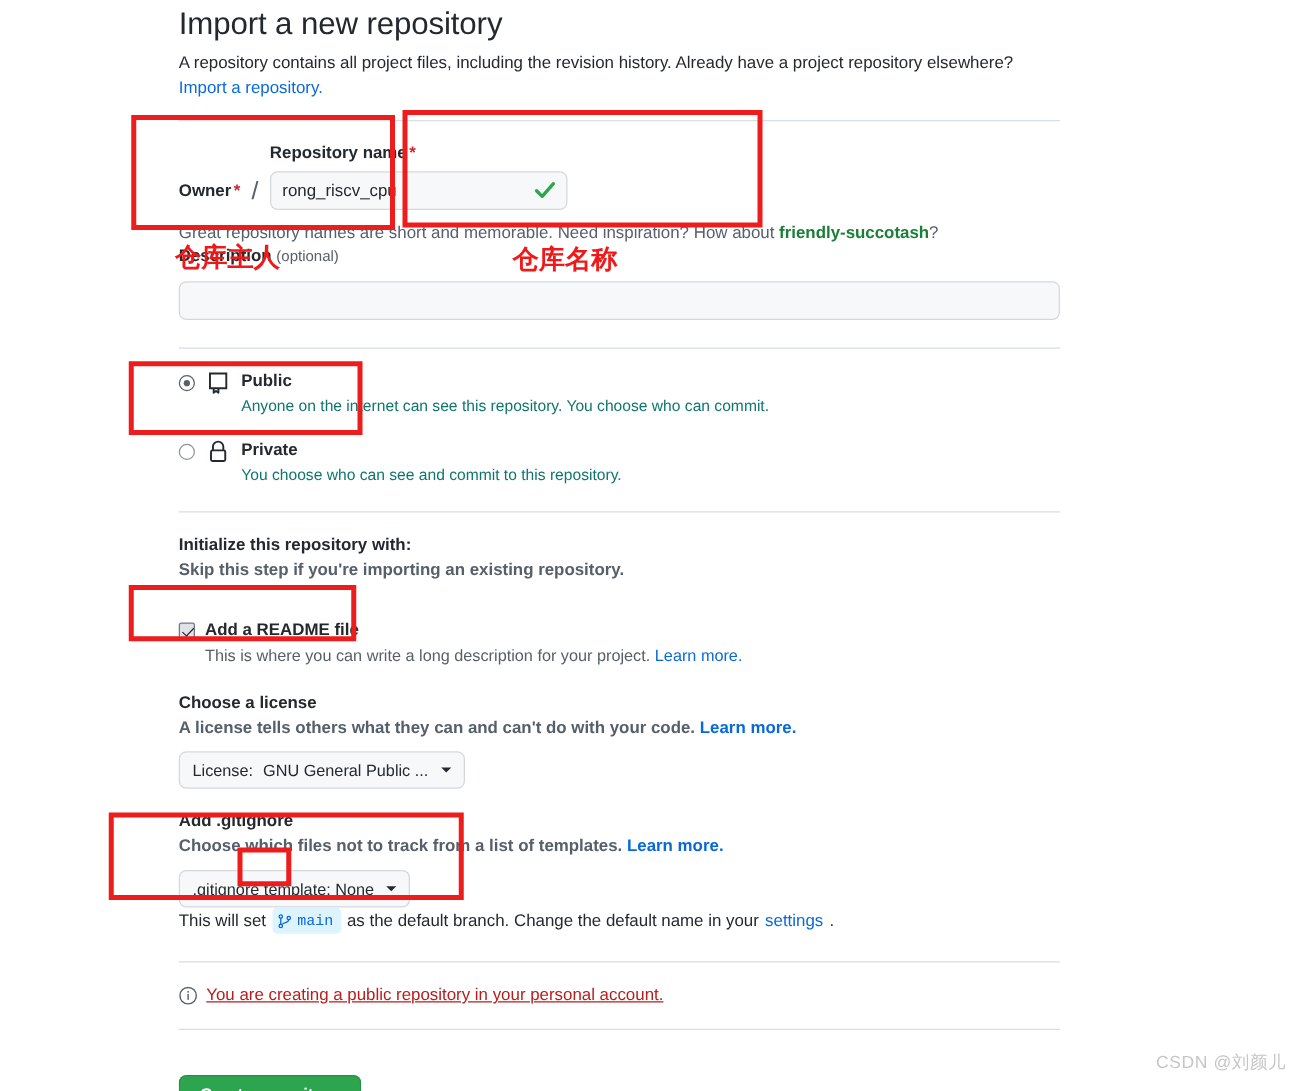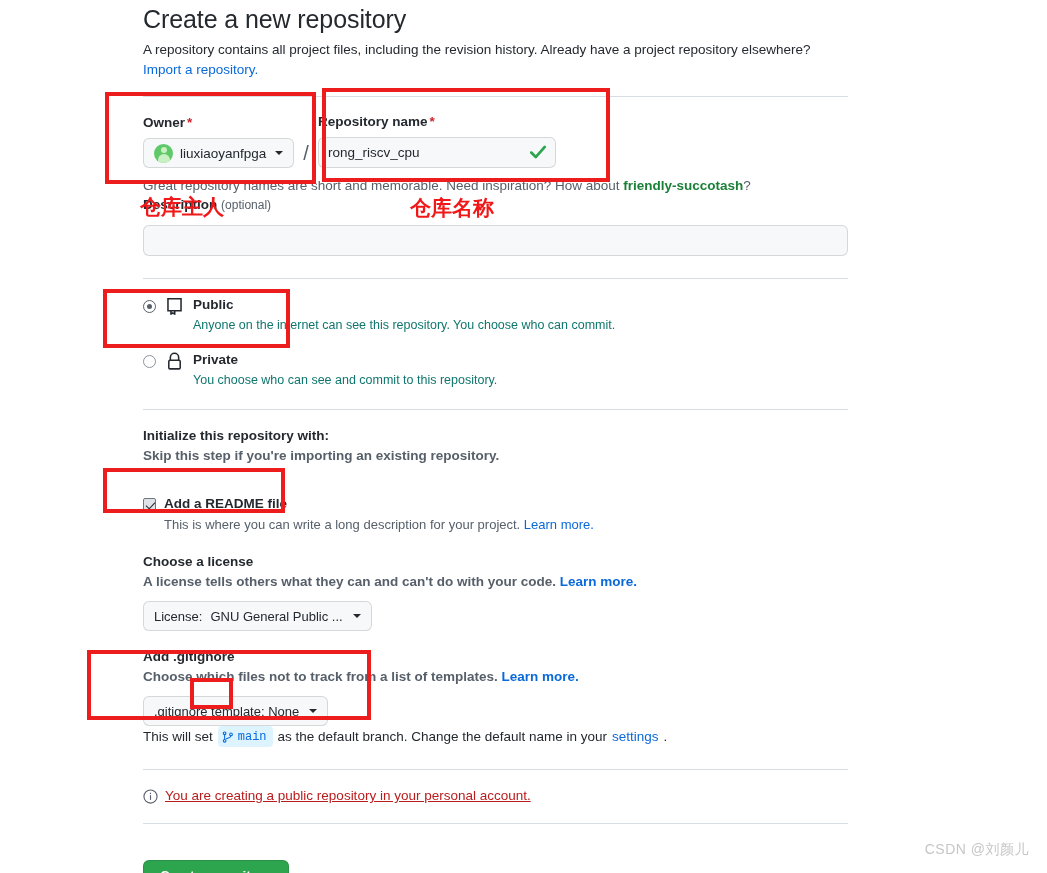--- a/index.html
+++ b/index.html
@@ -216,39 +216,34 @@
     letter-spacing: 0.5px;
   }
 </style>
 </head>
 <body>
 
 <div id="root">
 
   <div class="form">
 
-    <h1 class="page-title">Create a new repository</h1>
+    <h1 class="page-title">Import a new repository</h1>
 
     <div class="lede">
       <span>A repository contains all project files, including the revision history. Already have a project repository elsewhere?</span><br>
       <a class="link" href="#">Import a repository.</a>
     </div>
 
     <div class="divider"></div>
 
     <div class="row">
       <div>
         <span class="field-label">
           <span>Owner</span><span class="req">*</span>
         </span>
-        <button class="owner-btn">
-          <span class="avatar"></span>
-          <span>liuxiaoyanfpga</span>
-          <span class="caret"></span>
-        </button>
       </div>
 
       <div class="slash">/</div>
 
       <div>
         <span class="field-label">
           <span>Repository name</span><span class="req">*</span>
         </span>
         <div class="name-wrap">
           <input class="text-input" type="text" value="rong_riscv_cpu" style="">

